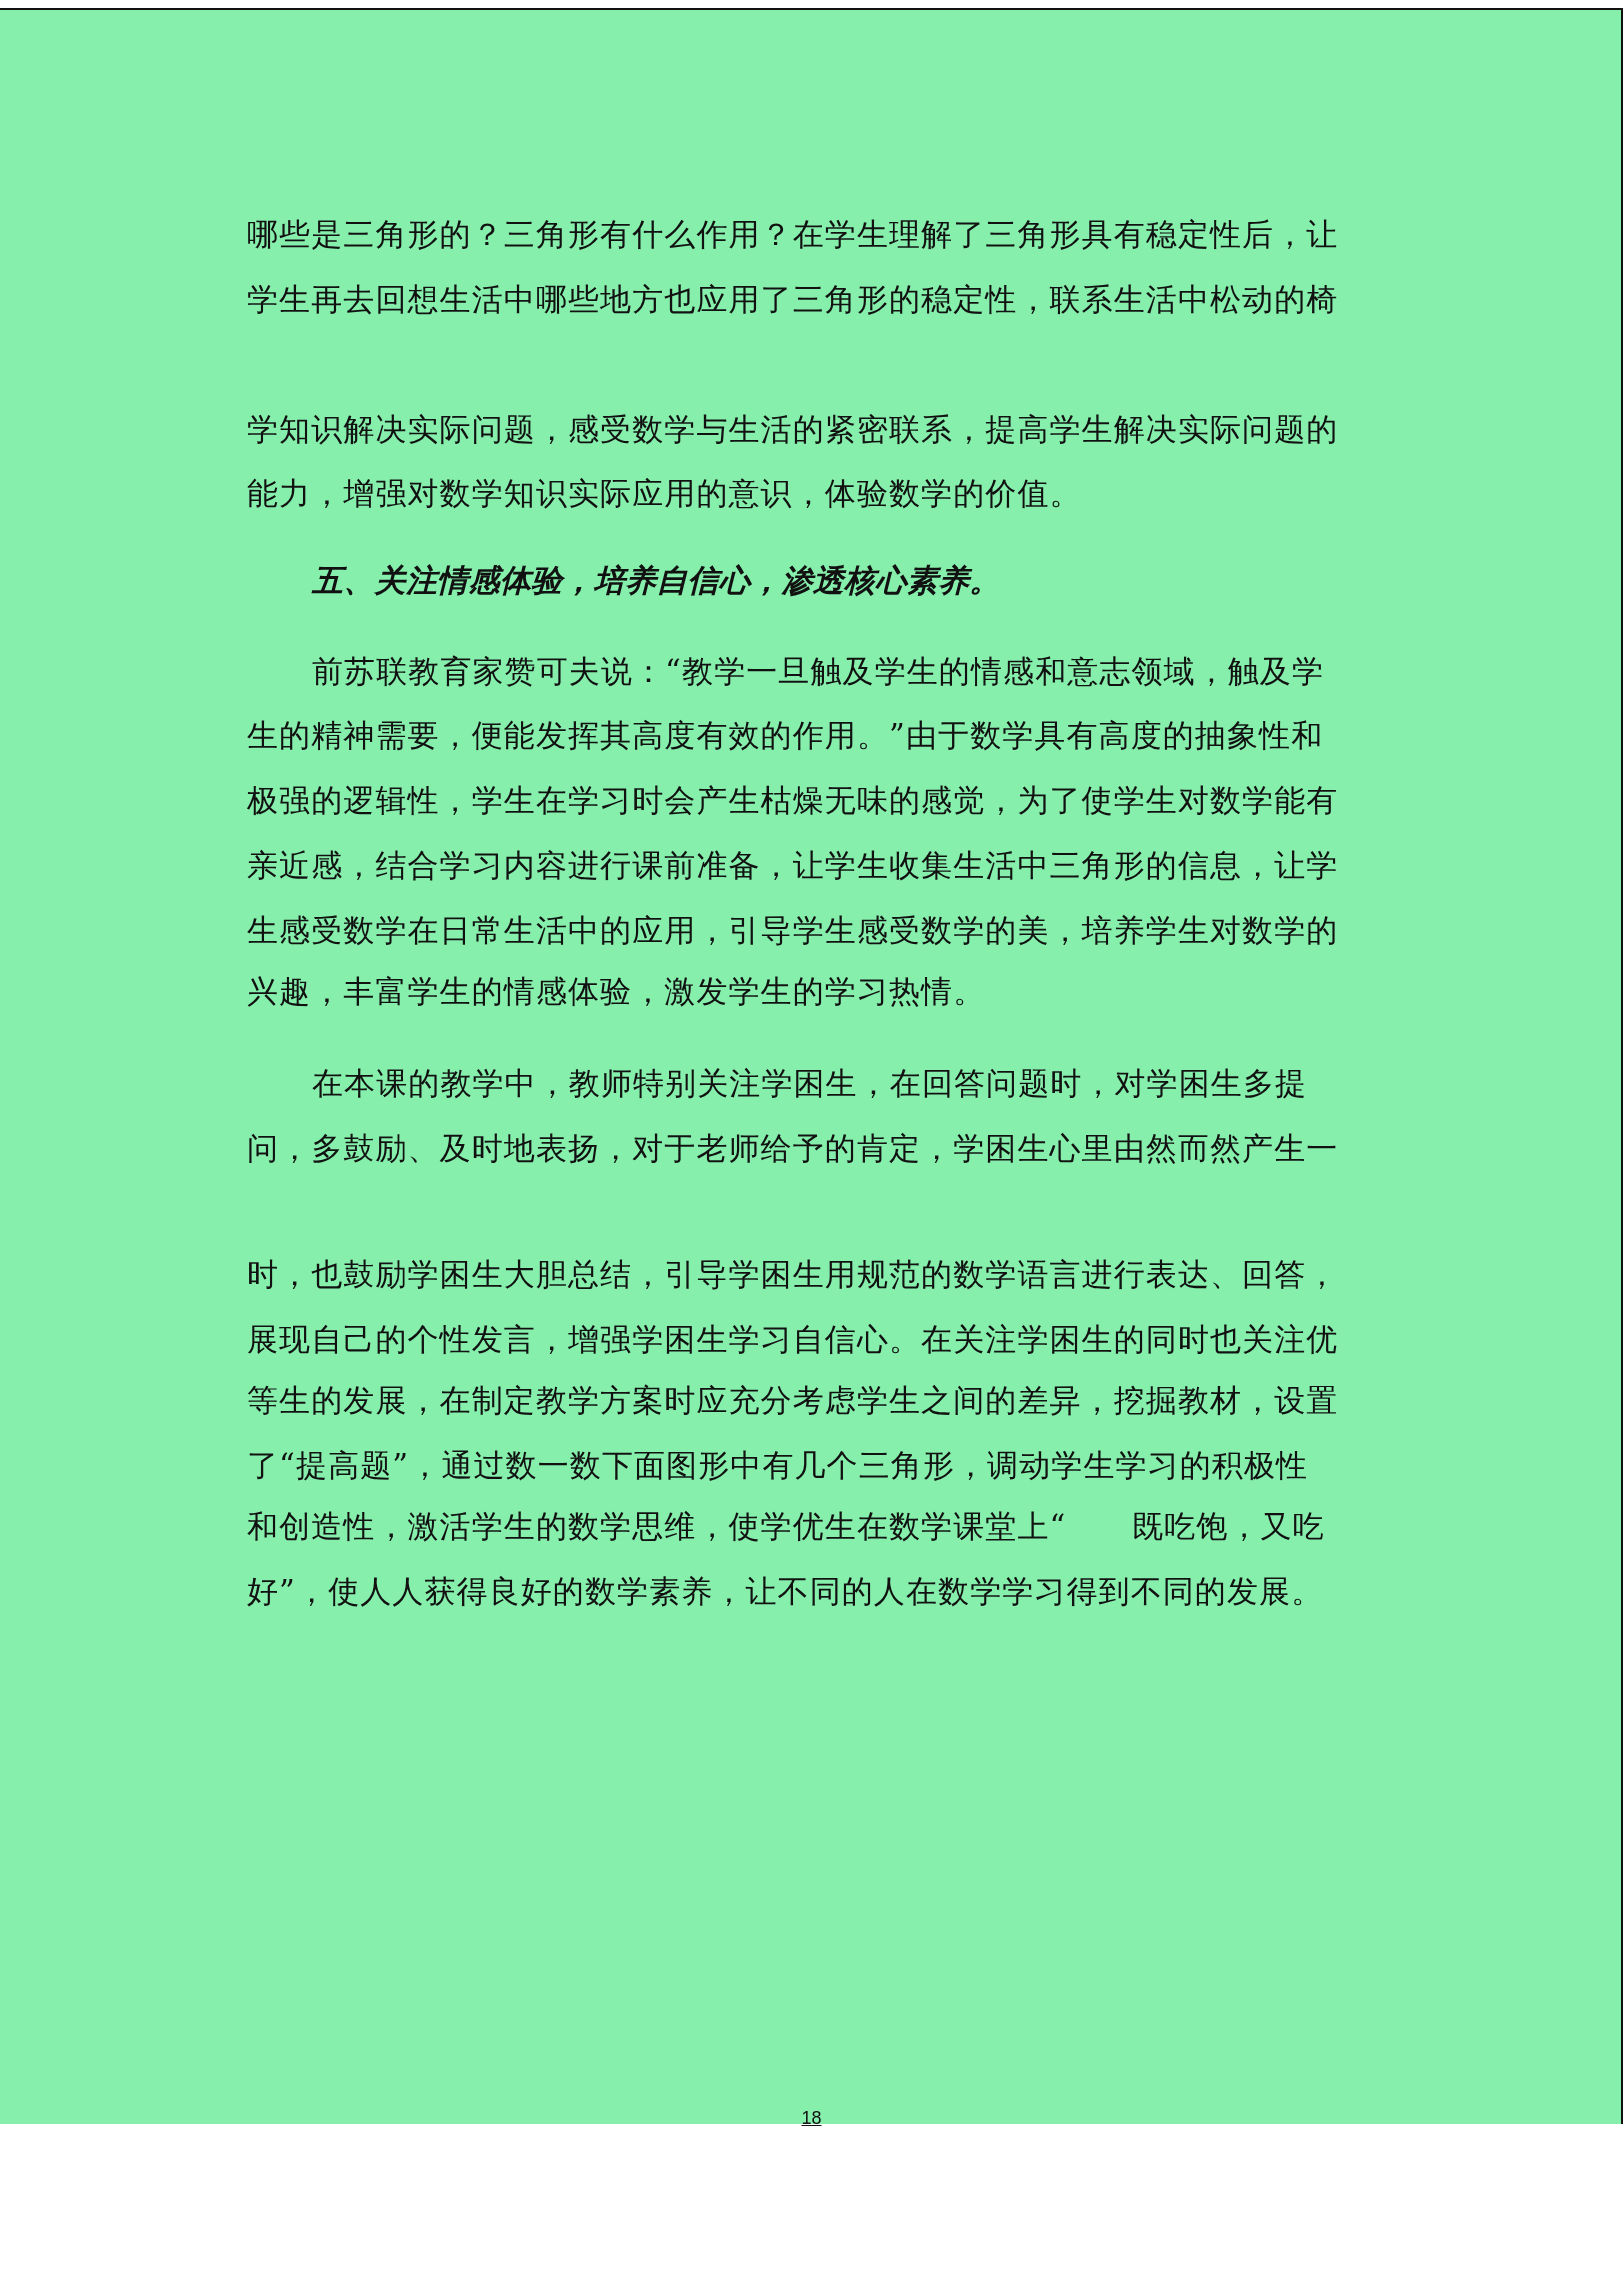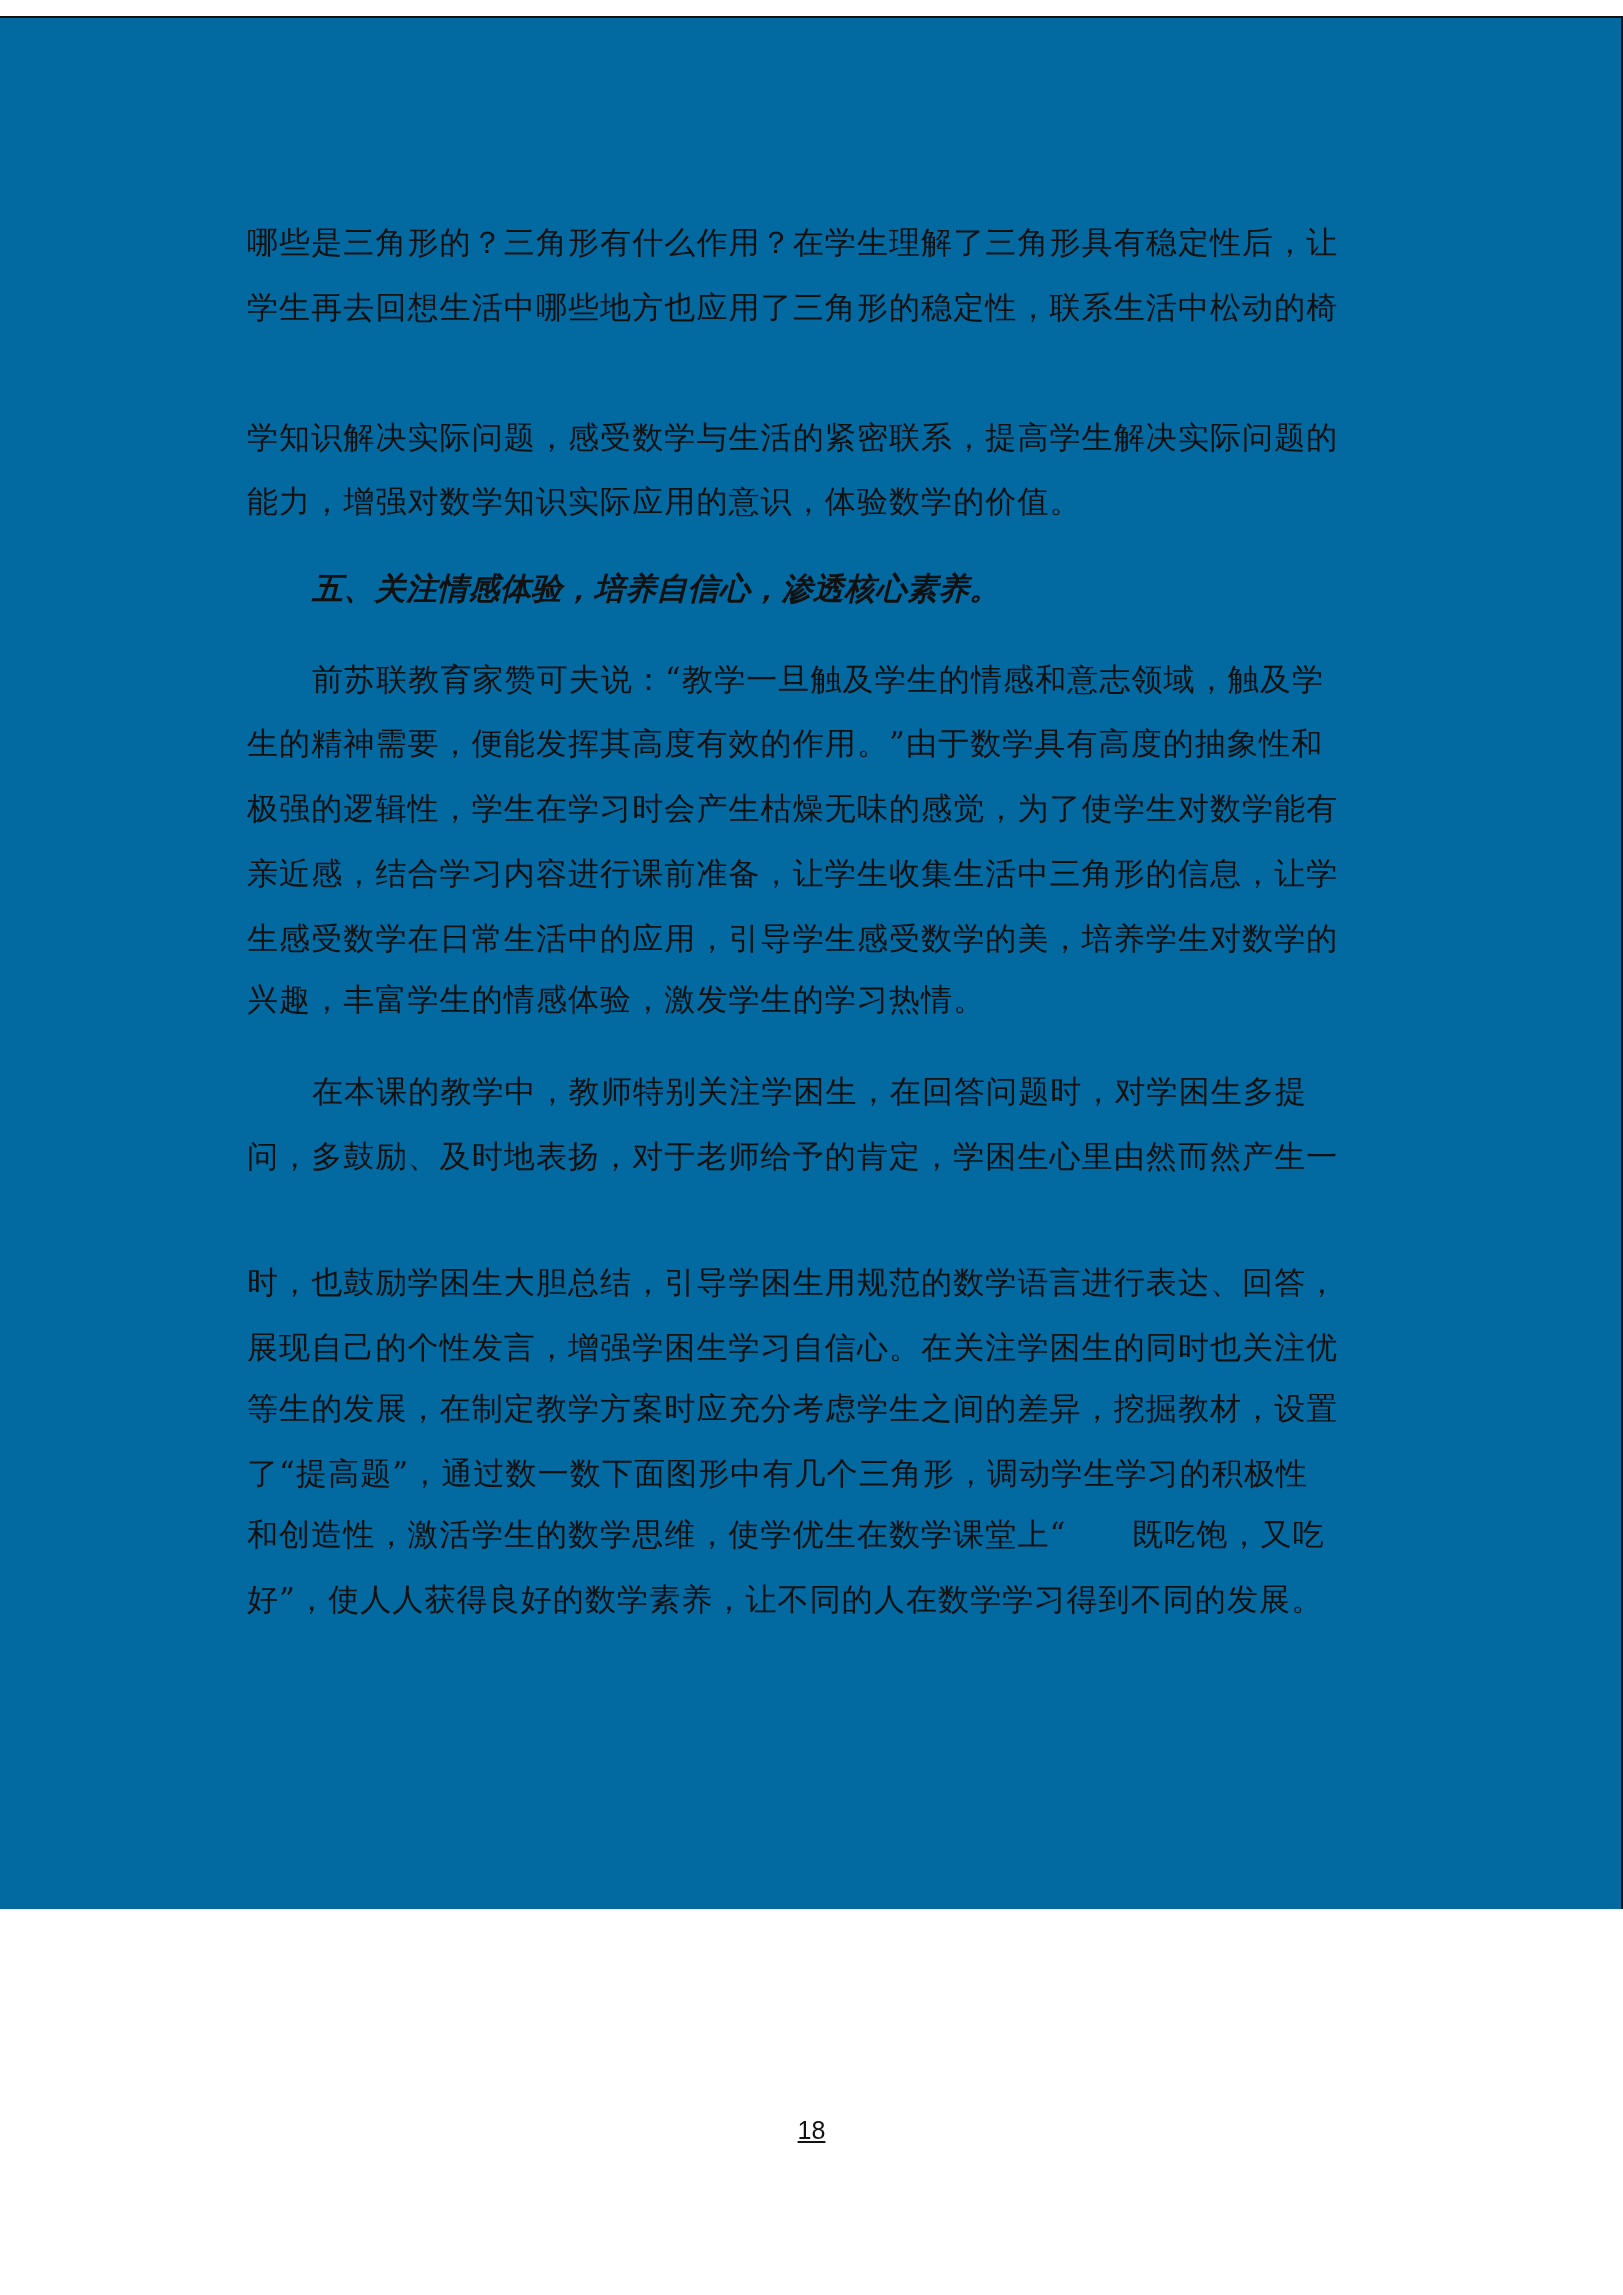--- a/index.html
+++ b/index.html
@@ -1,40 +1,40 @@
 <!DOCTYPE html>
 <html style="font-size:11px"><head>
 <meta charset="utf-8">
 <style>
   html, body { margin: 0; padding: 0; background: #ffffff; }
   body { width: 1623px; height: 2295px; position: relative; overflow: hidden; }
   .page {
-    position: absolute; left: 0; top: 16px; width: 1623px; height: 1893px;
-    background: #0369a1;
+    position: absolute; left: 0; top: 8px; width: 1623px; height: 2116px;
+    background: #86efac;
     border-top: 2.7px solid #111111;
     border-right: 2.7px solid #111111;
     box-sizing: border-box;
   }
   .line {
     position: absolute;
     left: 247px;
     font-family: "DejaVu Serif", "Liberation Serif", serif;
     font-size: 31px;
     line-height: 38px;
     color: #111111;
     white-space: pre;
     letter-spacing: 1.1px;
   }
   .indent { left: 312px; }
   .heading { font-weight: bold; font-family: "DejaVu Sans", "Liberation Sans", sans-serif; letter-spacing: 0.3px; font-style: italic; }
   .page-number {
     position: absolute; left: 0; width: 1623px; top: 2098px;
     text-align: center;
     font-family: "Liberation Sans", "DejaVu Sans", sans-serif;
-    font-size: 25px; color: #111111; text-decoration: underline;
+    font-size: 18px; color: #111111; text-decoration: underline;
   }
 </style>
 </head>
 <body>
 
 <div class="page">
 
   <div class="line" style="top:205px">哪些是三角形的？三角形有什么作用？在学生理解了三角形具有稳定性后，让</div>
   <div class="line" style="top:270px">学生再去回想生活中哪些地方也应用了三角形的稳定性，联系生活中松动的椅</div>
   <div class="line" style="top:400px">学知识解决实际问题，感受数学与生活的紧密联系，提高学生解决实际问题的</div>

